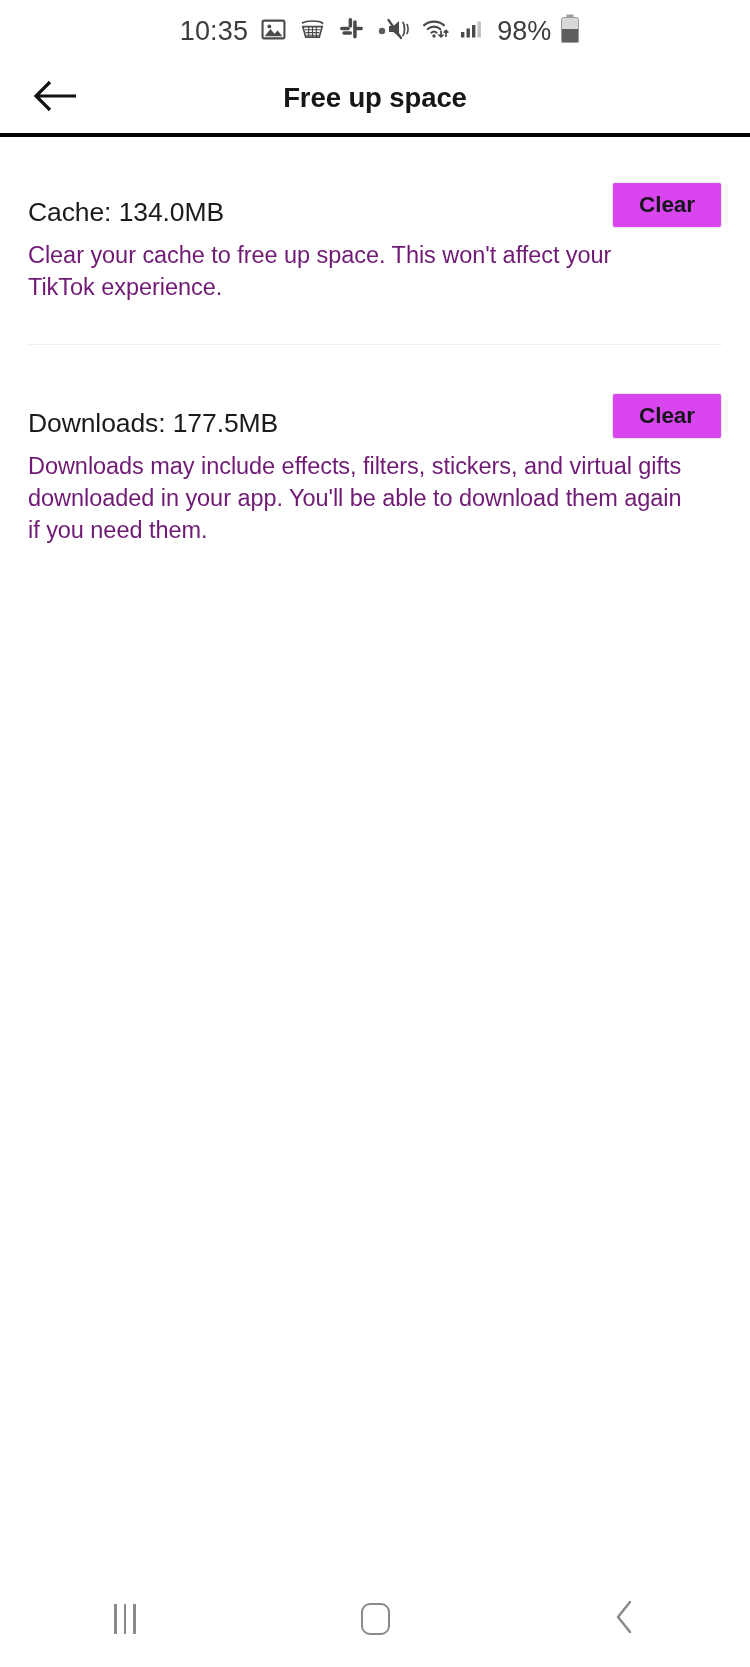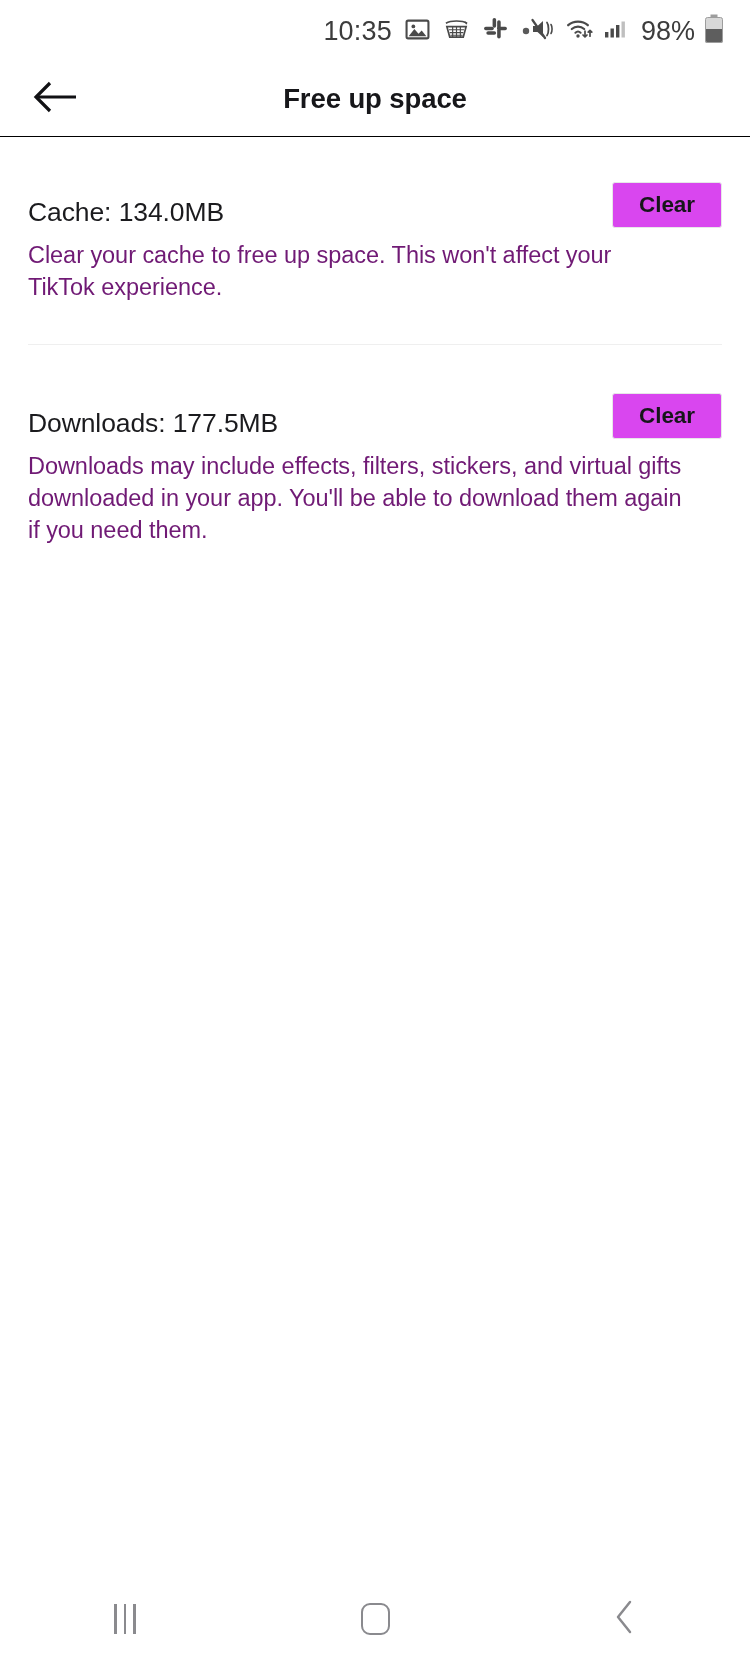--- a/index.html
+++ b/index.html
@@ -21,21 +21,21 @@
   }
 
   
   .statusbar {
     position: absolute;
     top: 0; left: 0;
     width: 750px;
     height: 62px;
     display: flex;
     align-items: center;
-    justify-content: flex-end;
+    justify-content: center;
     padding: 0 26px 0 36px;
   }
   .status-left {
     display: flex;
     align-items: center;
     gap: 13px;
   }
   .status-clock {
     font-size: 27px;
     color: #3c3c3c;
@@ -58,21 +58,21 @@
   .sicon { display: block; }
 
   
   .header {
     position: absolute;
     top: 62px; left: 0;
     width: 750px;
     height: 75px;
     display: flex;
     align-items: center;
-    border-bottom: 1px solid #000000;
+    border-bottom: 4px solid #000000;
   }
   .back-btn {
     position: absolute;
     left: 22px;
     top: 50%;
     transform: translateY(-50%);
     width: 66px;
     height: 56px;
     display: flex;
     align-items: center;

